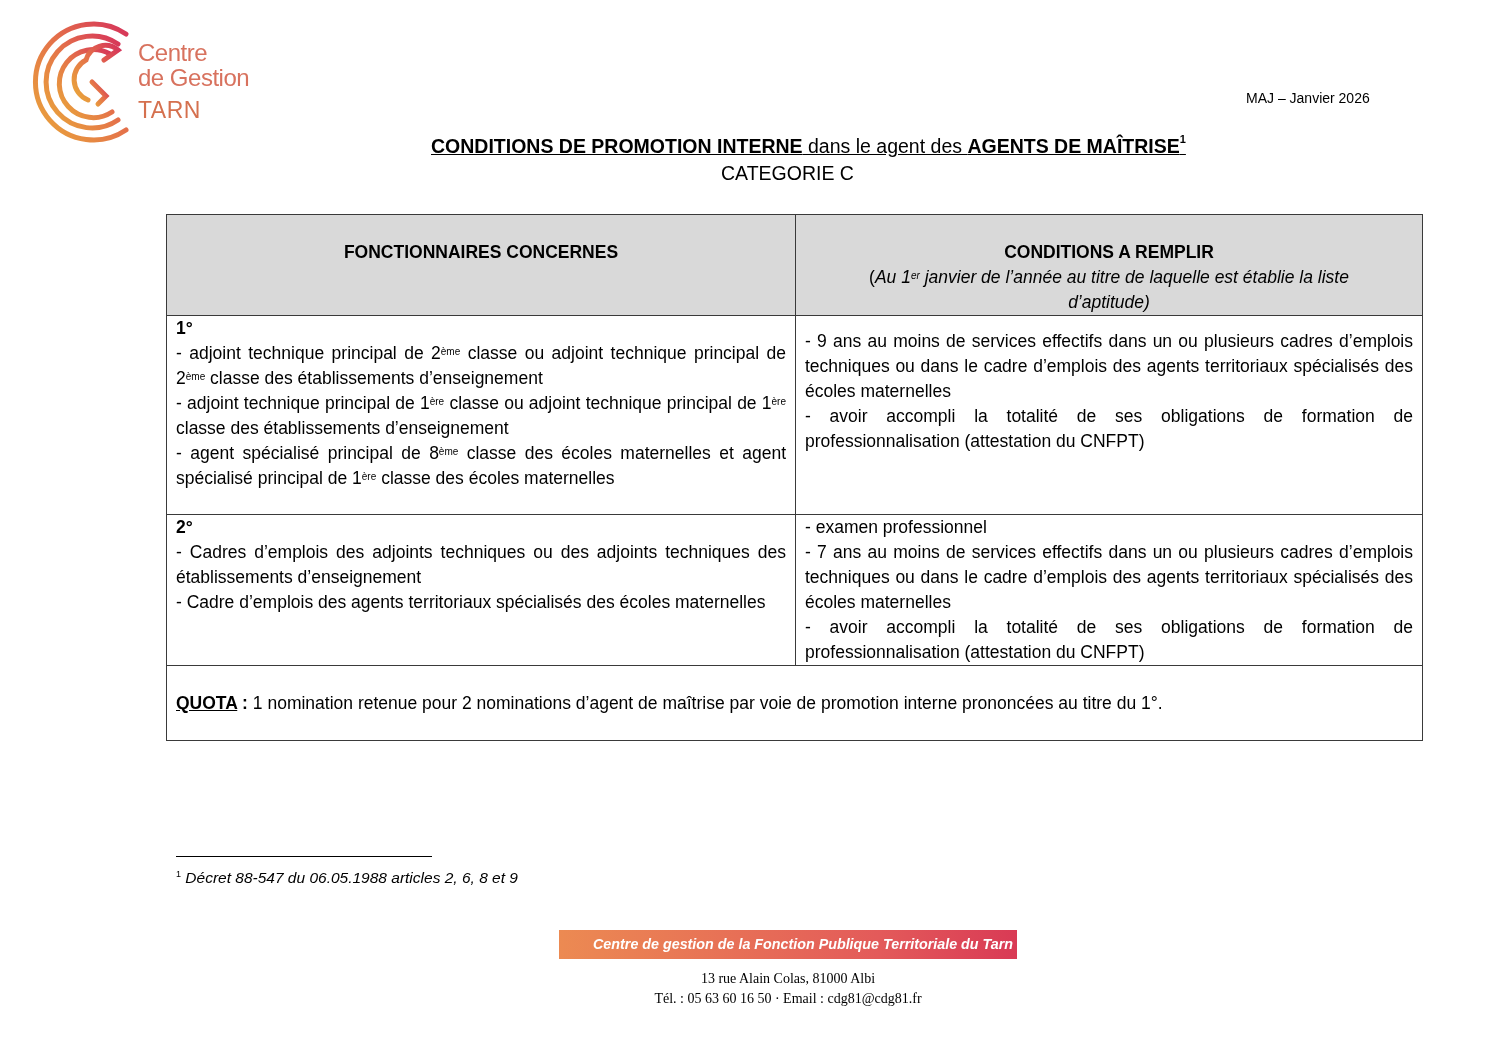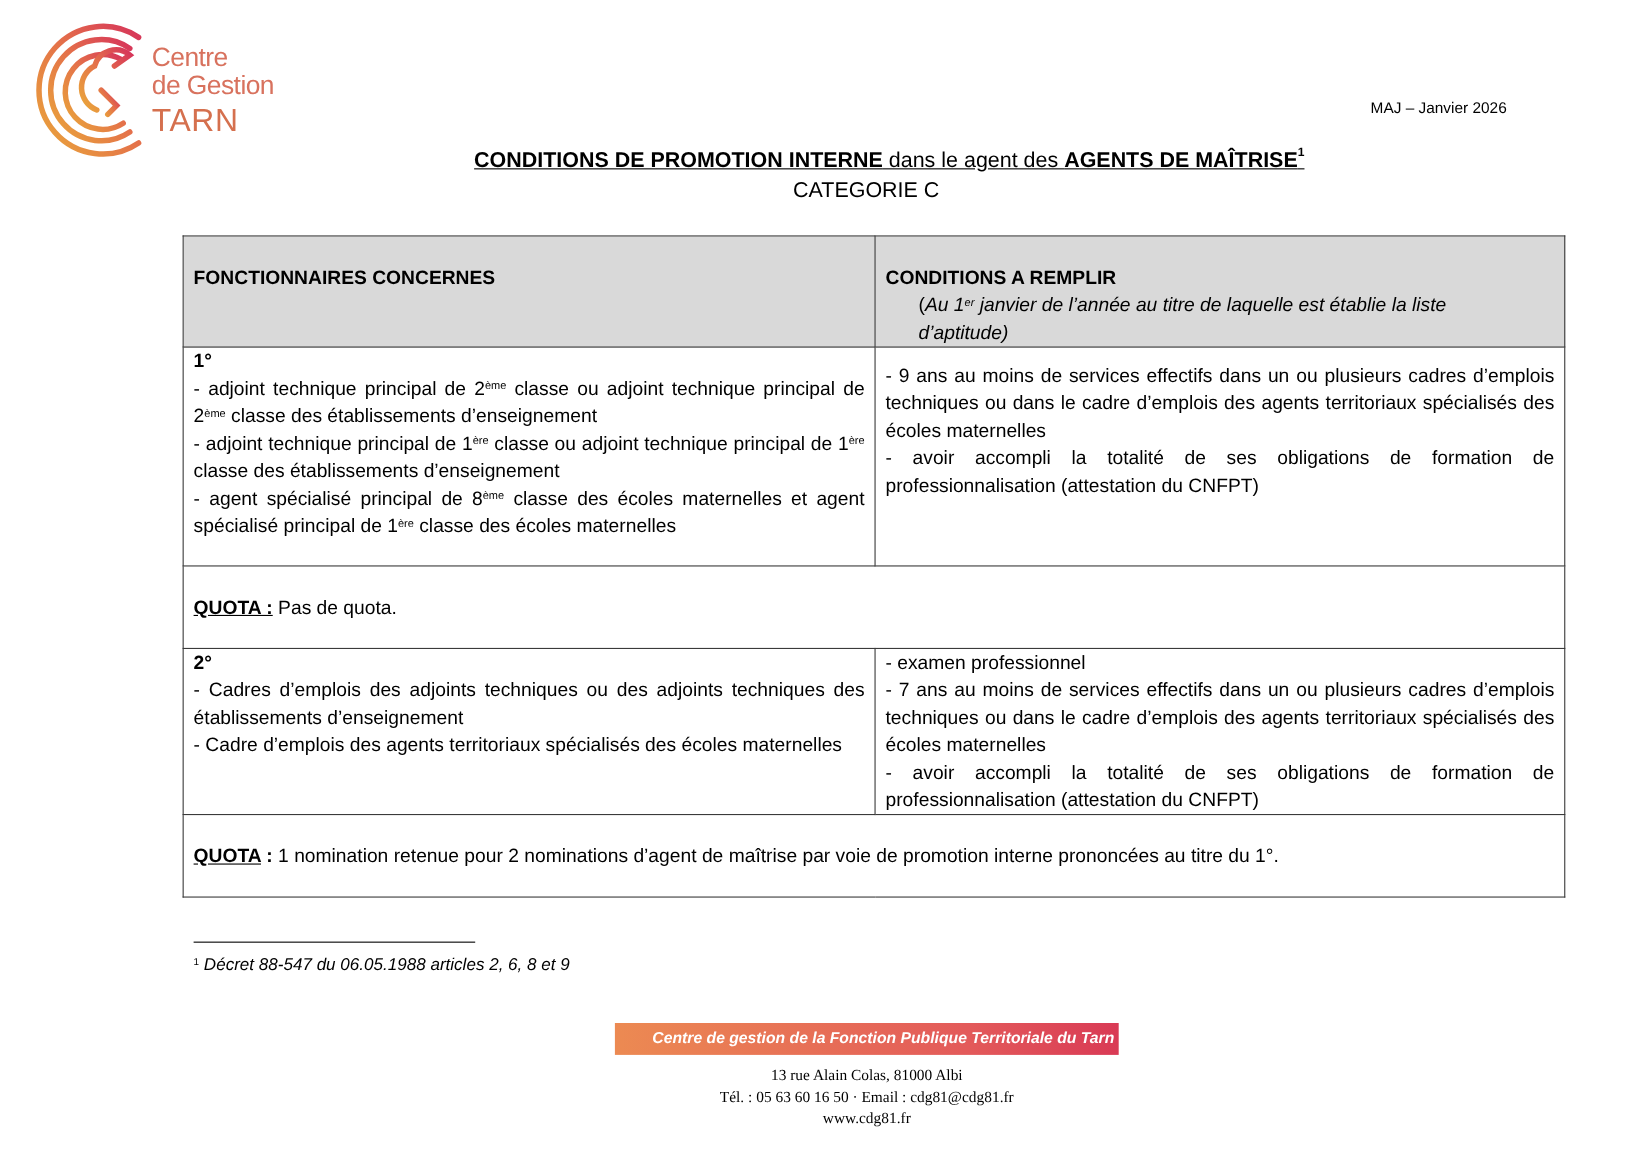--- a/index.html
+++ b/index.html
@@ -1,30 +1,30 @@
 <!DOCTYPE html>
 <html><head>
 <meta charset="utf-8">
 <style>
   html, body { margin:0; padding:0; background:#ffffff; }
   body { width:1497px; height:1058px; position:relative; overflow:hidden;
          font-family:"Liberation Sans", sans-serif; color:#000; }
   .logo { position:absolute; left:26px; top:20px; width:240px; height:125px; }
   .logo svg { position:absolute; left:0; top:0; }
   .logo-text { position:absolute; left:112px; top:20px; color:#d8725e; font-size:24px; line-height:25px; letter-spacing:-0.5px; }
-  .logo-text .tarn { font-size:29px; line-height:40px; color:#d5704e; letter-spacing:0.5px; }
+  .logo-text .tarn { font-size:23px; line-height:40px; color:#d5704e; letter-spacing:0.5px; }
   .maj { position:absolute; left:1246px; top:90px; font-size:14px; }
   .title { position:absolute; left:0; width:1497px; top:135px; text-align:center; }
   .title .t1 { position:absolute; left:431px; top:0; font-size:19.5px; font-weight:bold; text-decoration:underline; white-space:nowrap; }
   .title .t1 sup { font-size:11px; vertical-align:top; position:relative; top:-2px; }
   .title .t1 .norm { font-weight:normal; }
   .title .t2 { position:absolute; left:721px; top:27px; font-size:19.5px; white-space:nowrap; }
   table.grid { position:absolute; left:166px; top:214px; width:1257px; border-collapse:collapse; font-size:17.5px; line-height:25px; }
   table.grid td, table.grid th { border:1.5px solid #3a3a3a; vertical-align:top; padding:0 9px; }
-  table.grid th { background:#d9d9d9; font-weight:bold; text-align:left; vertical-align:middle;margin-top:19px; }
+  table.grid th { background:#d9d9d9; font-weight:bold; text-align:center; vertical-align:middle;margin-top:19px; }
   .colL { width:610px; }
   .hdr-sub { font-weight:normal; font-style:italic; }
   .just { text-align:justify; }
   sup.s { font-size:10px; vertical-align:top; position:relative; top:-2px; }
   .quota-label { font-weight:bold; text-decoration:underline; }
   .quota-colon { font-weight:bold; }
   .fn-line { position:absolute; left:176px; top:856px; width:256px; border-top:1.5px solid #000; }
   .fn { position:absolute; left:176px; top:869px; font-size:15.5px; font-style:italic; }
   .fn sup { font-size:9px; font-style:normal; vertical-align:top; }
   .band { position:absolute; left:559px; top:930px; width:458px; height:29px;
@@ -85,25 +85,20 @@
       <div><span> - adjoint technique principal de 2</span><sup class="s">ème</sup><span> classe ou adjoint technique principal de 2</span><sup class="s">ème</sup><span> classe des établissements d’enseignement</span></div>
       <div><span>- adjoint technique principal de 1</span><sup class="s">ère</sup><span> classe ou adjoint technique principal de 1</span><sup class="s">ère</sup><span> classe des établissements d’enseignement</span></div>
       <div><span>- agent spécialisé principal de 8</span><sup class="s">ème</sup><span> classe des écoles maternelles et agent spécialisé principal de 1</span><sup class="s">ère</sup><span> classe des écoles maternelles</span></div>
     </td>
     <td class="just" style="padding-top:13px;">
       <div>- 9 ans au moins de services effectifs dans un ou plusieurs cadres d’emplois techniques ou dans le cadre d’emplois des agents territoriaux spécialisés des écoles maternelles</div>
       <div>- avoir accompli la totalité de ses obligations de formation de professionnalisation (attestation du CNFPT)</div>
     </td>
   </tr>
 
-  <tr style="height:75px;">
-    <td colspan="2" style="vertical-align:middle;">
-      <span class="quota-label">QUOTA :</span><span> Pas de quota.</span>
-    </td>
-  </tr>
 
   <tr style="height:149px;">
     <td class="colL just">
       <div style="font-weight:bold">2°</div>
       <div>- Cadres d’emplois des adjoints techniques ou des adjoints techniques des établissements d’enseignement</div>
       <div>- Cadre d’emplois des agents territoriaux spécialisés des écoles maternelles</div>
     </td>
     <td class="just">
       <div>- examen professionnel</div>
       <div>- 7 ans au moins de services effectifs dans un ou plusieurs cadres d’emplois techniques ou dans le cadre d’emplois des agents territoriaux spécialisés des écoles maternelles</div>
@@ -119,14 +114,13 @@
 </tbody>
   </table>
 
 <div class="fn-line"></div>
 <div class="fn"><sup>1</sup><span> Décret 88-547 du 06.05.1988 articles 2, 6, 8 et 9</span></div>
 
 <div class="band">Centre de gestion de la Fonction Publique Territoriale du Tarn</div>
 <div class="addr">
   <div>13 rue Alain Colas, 81000 Albi</div>
   <div>Tél. : 05 63 60 16 50 · Email : cdg81@cdg81.fr</div>
-  <div>www.cdg81.fr</div>
 </div>
 
 </body></html>

